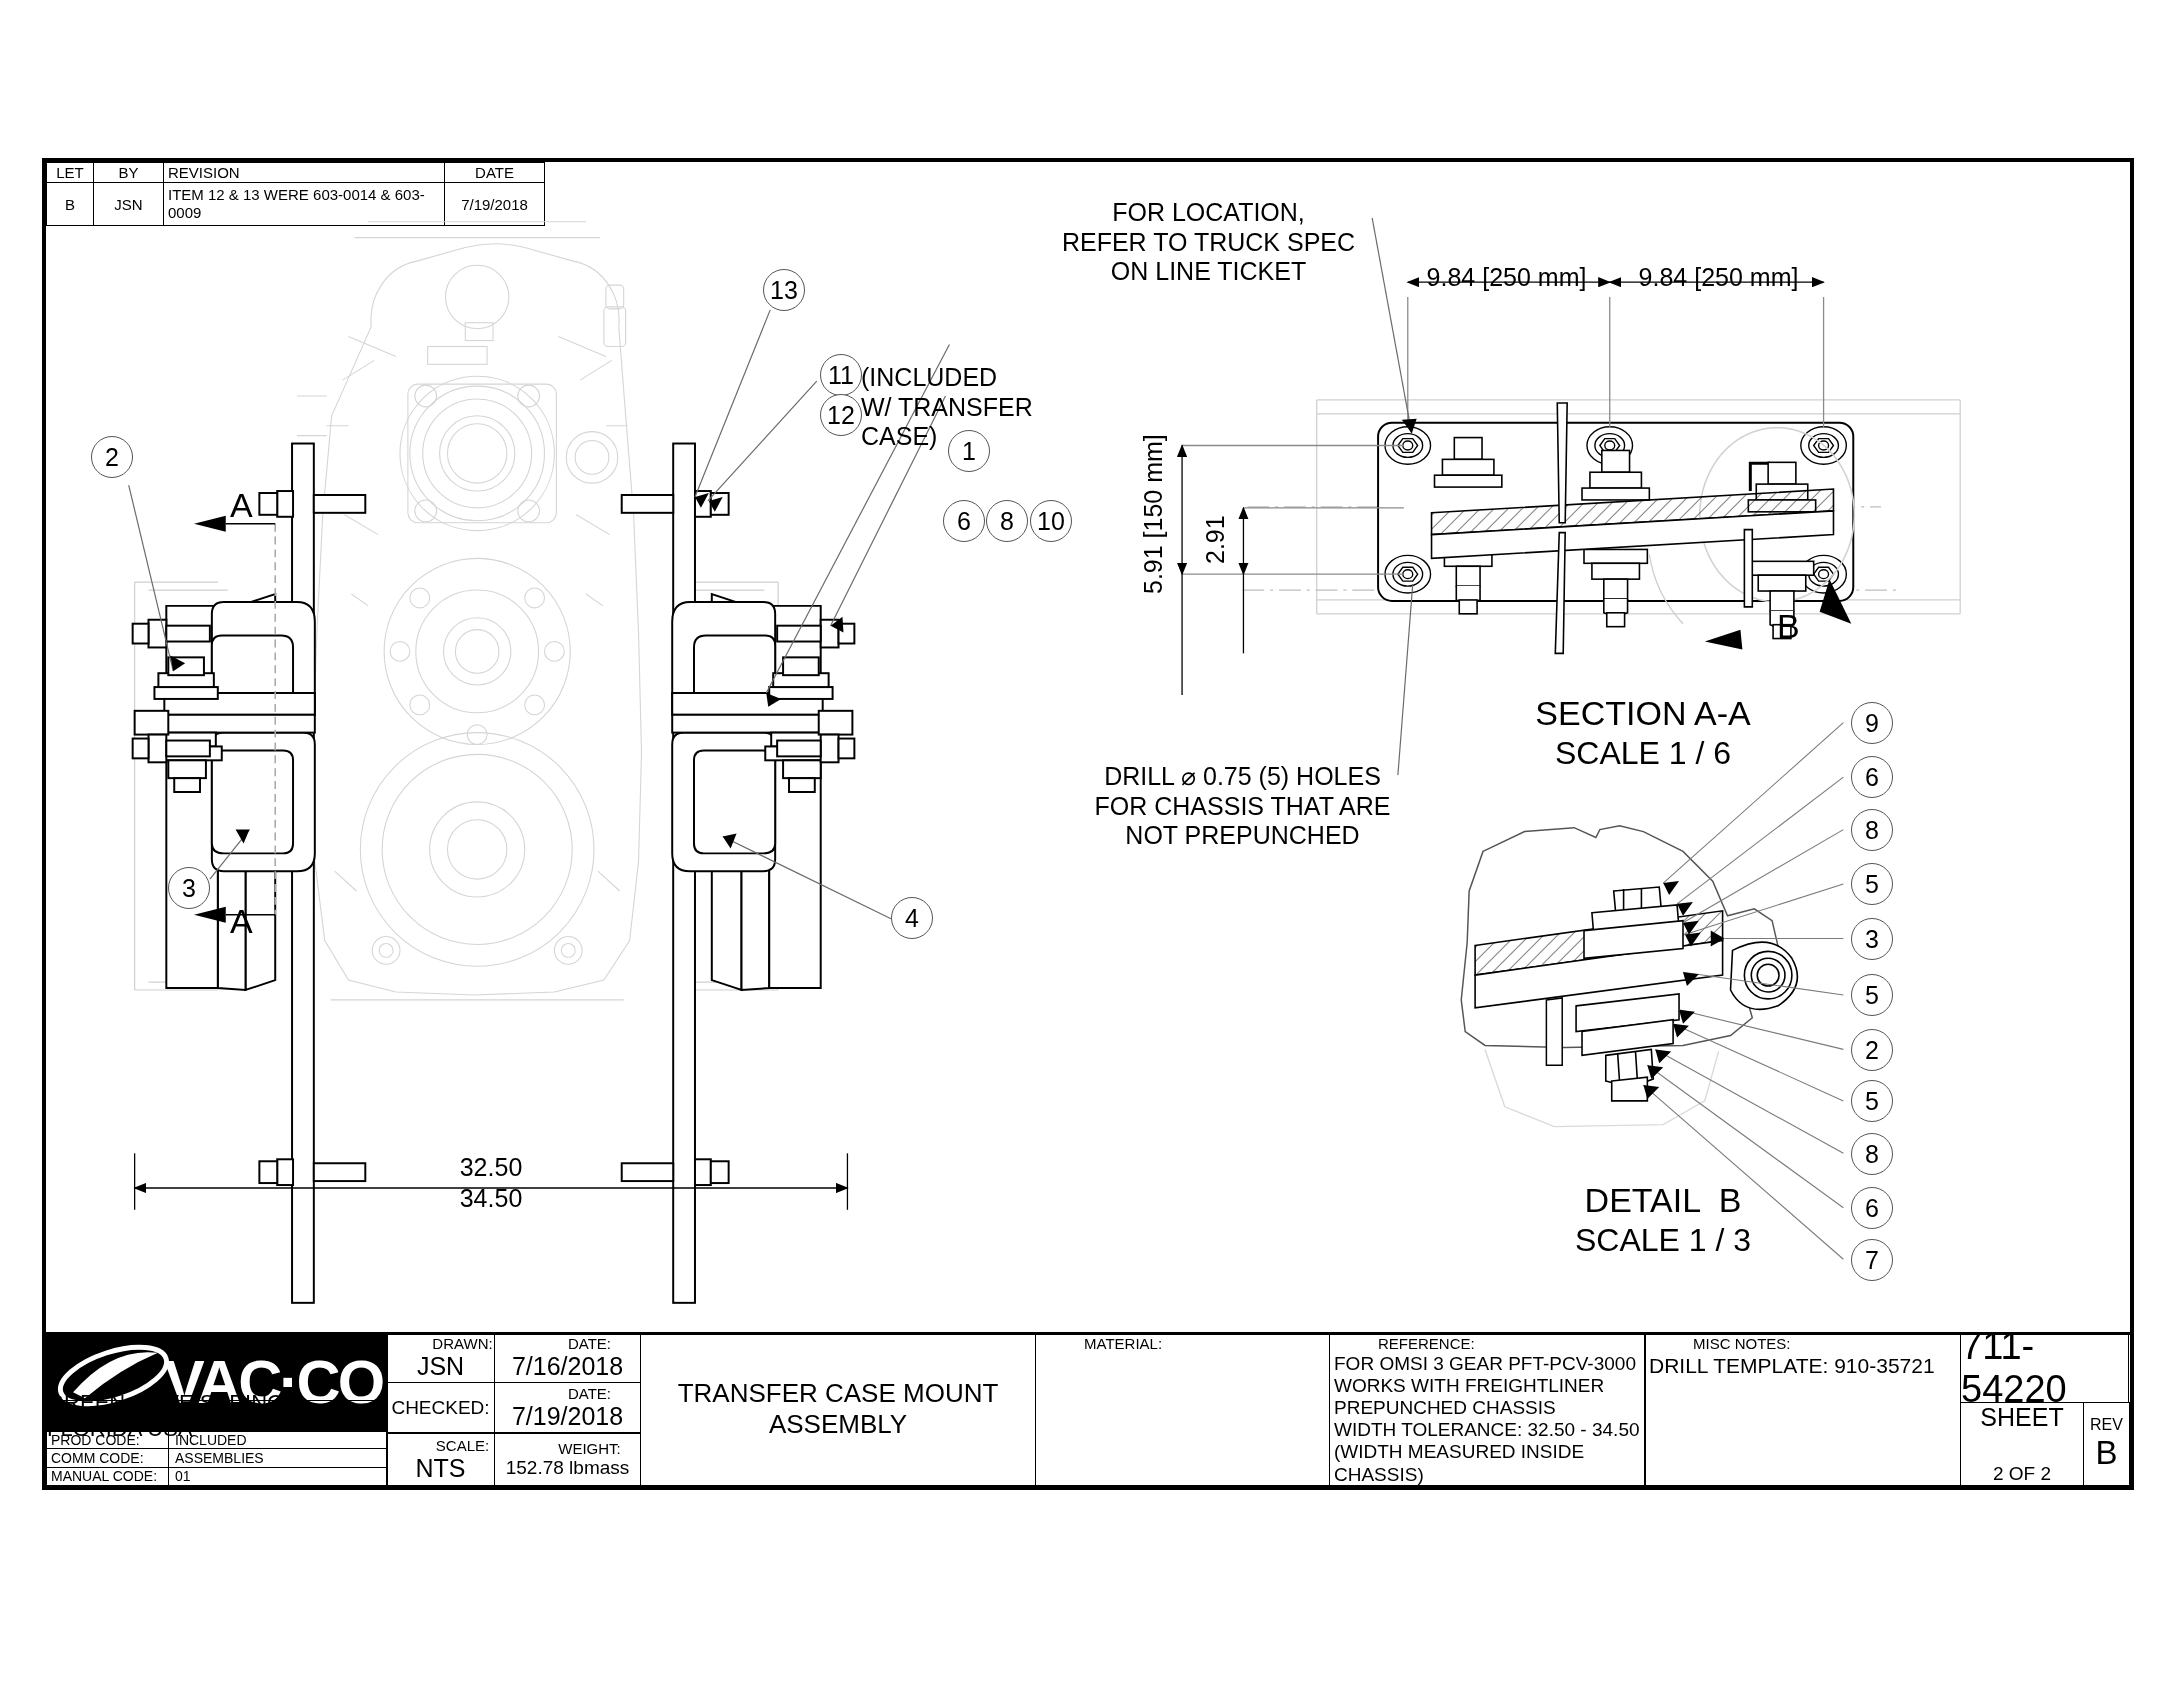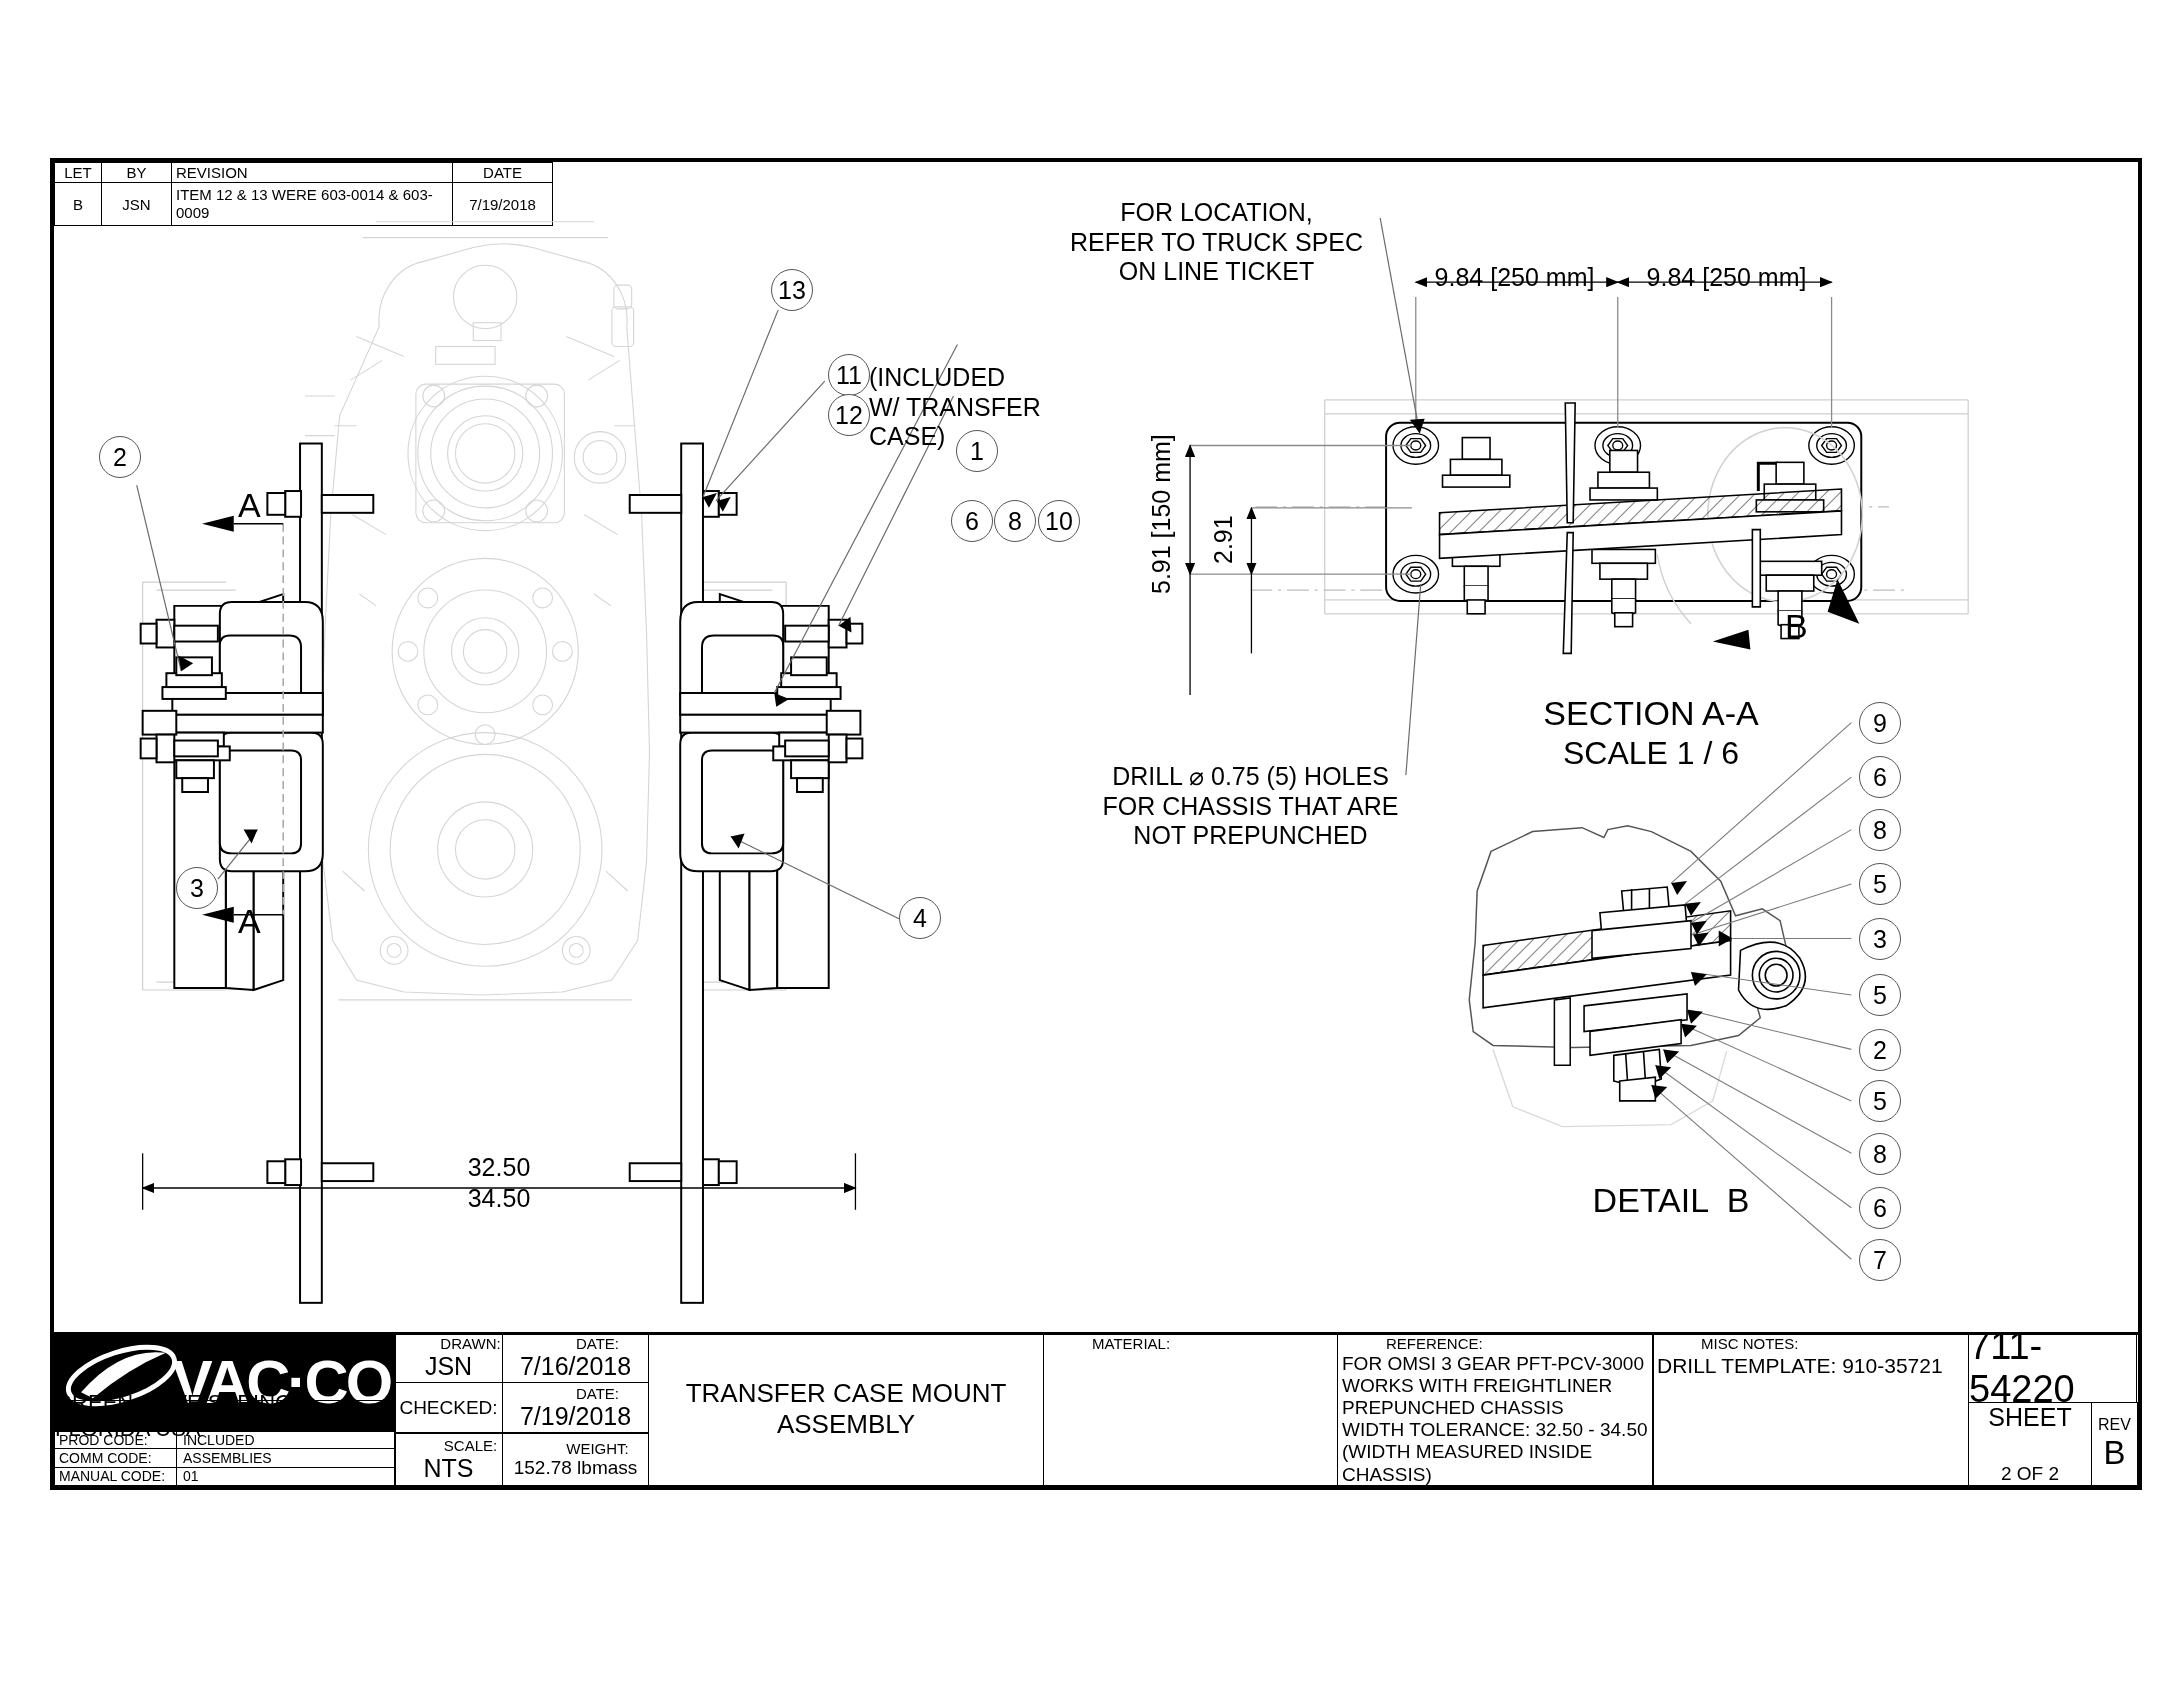--- a/index.html
+++ b/index.html
@@ -1,17 +1,17 @@
 <!DOCTYPE html>
 <html><head>
 <meta charset="utf-8">
 <style>
   html,body{margin:0;padding:0;background:#fff;}
   body{width:2178px;height:1683px;font-family:"Liberation Sans",sans-serif;color:#000;position:relative;overflow:hidden;}
-  #sheet{position:absolute;left:8px;top:0;width:1846px;height:1683px;}
+  #sheet{position:absolute;left:0;top:0;width:1846px;height:1683px;}
   .frame{position:absolute;left:42px;top:158px;width:2092px;height:1332px;border:4px solid #000;box-sizing:border-box;}
 
   
   .revtable{position:absolute;left:46px;top:162px;border-collapse:collapse;font-size:15px;}
   .revtable td,.revtable th{border:1px solid #000;padding:1px 4px;font-weight:normal;text-align:center;vertical-align:middle;}
   .revtable th{font-size:15px;}
   .rev-let{width:38px;} .rev-by{width:61px;} .rev-desc{width:272px;text-align:left !important;}
   .rev-date{width:91px;}
   .rev-desc-cell{text-align:left !important;line-height:1.22;padding:3px 5px;}
   .rev-body td{height:40px;}
@@ -510,20 +510,21 @@
   <div class="balloon" style="left:1851px;top:863px">5</div>
   <div class="balloon" style="left:1851px;top:918px">3</div>
   <div class="balloon" style="left:1851px;top:974px">5</div>
   <div class="balloon" style="left:1851px;top:1029px">2</div>
   <div class="balloon" style="left:1851px;top:1080px">5</div>
   <div class="balloon" style="left:1851px;top:1133px">8</div>
   <div class="balloon" style="left:1851px;top:1187px">6</div>
   <div class="balloon" style="left:1851px;top:1239px">7</div>
 
   <div class="t c" style="left:1465px;top:1180px;width:396px;font-size:34px;">DETAIL  B</div>
+  <div class="t c" style="left:1465px;top:1222px;width:396px;font-size:32px;">SCALE 1 / 3</div>
 
   <div class="tb"></div>
 
   <div class="logo">
     <svg class="swoosh" viewBox="0 0 118 74">
       <ellipse cx="59" cy="37" rx="56" ry="24" fill="none" stroke="#fff" stroke-width="5" transform="rotate(-18 59 37)"></ellipse>
       <path d="M18 54 Q58 8 104 14 Q66 30 30 60 Z" fill="#fff"></path>
     </svg>
     <div class="logo-word">VAC·CON</div>
   </div>

